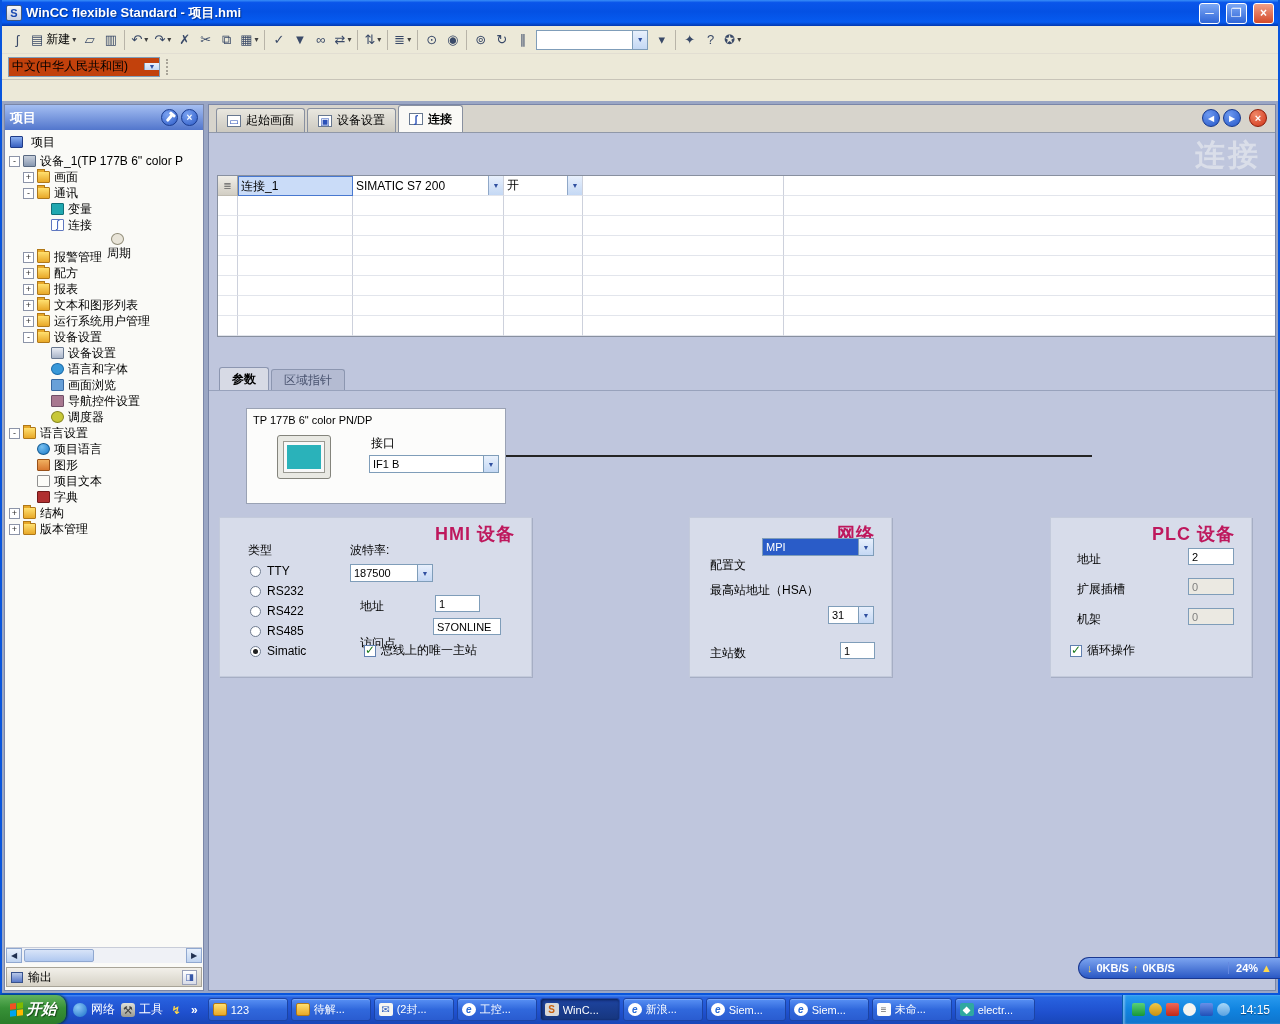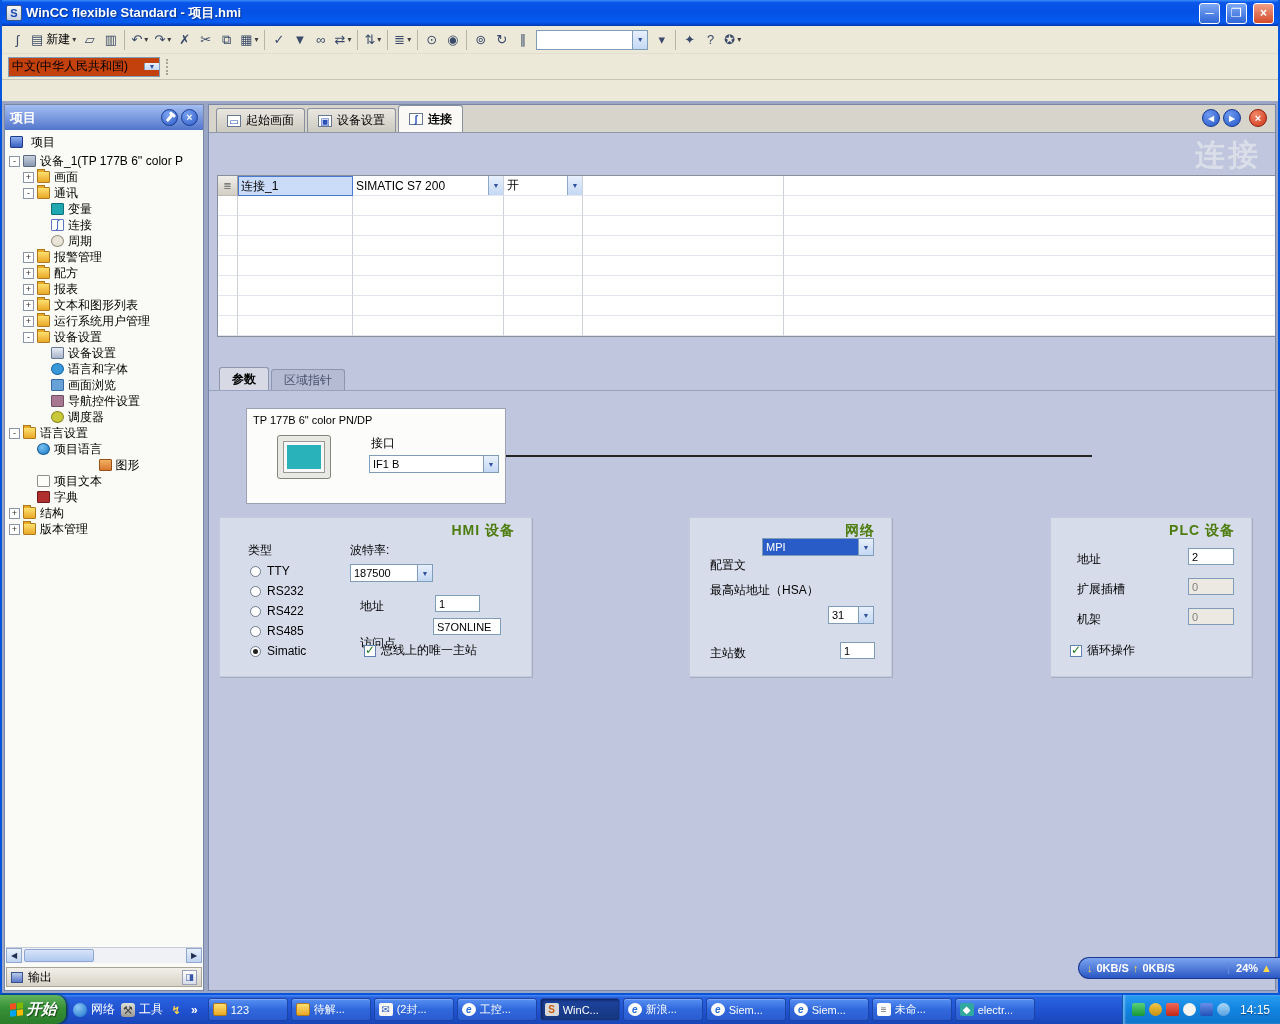--- a/index.html
+++ b/index.html
@@ -111,21 +111,21 @@
   .xp-combo{position:absolute;height:18px;border:1px solid #7F9DB9;background:#fff;display:flex}
   .xp-combo .val{flex:1;font-size:11px;padding:2px 3px;white-space:nowrap;overflow:hidden}
   .xp-combo.focus .val{background:#2A5CC8;color:#fff}
   .station-label{position:absolute;top:7px;left:0;right:0;text-align:center;font-size:11px}
   .plc-icon{position:absolute;left:34px;top:32px;width:50px;height:36px;background:linear-gradient(#BCBCBC,#8E8E8E);border:1px solid #5E5E5E}
   .plc-top{position:absolute;left:0;right:0;top:0;height:9px;background:#6A6A6A}
   .plc-led{position:absolute;width:5px;height:5px;background:#E8E8E8;top:14px;border:1px solid #505050}
   .conn-line{position:absolute;left:297px;top:350px;width:586px;height:2px;background:#242424}
 
   .group-box{position:absolute;background:#D7DCEA;border:1px solid #C3CADB;box-shadow:1px 1px 0 #A6AEC4}
-  .group-title{position:absolute;top:4px;right:16px;color:#4d7c0f;font-weight:bold;font-size:14px;letter-spacing:1px}
+  .group-title{position:absolute;top:4px;right:16px;color:#be185d;font-weight:bold;font-size:18px;letter-spacing:1px}
   .radio-row{position:absolute;display:flex;align-items:center;gap:6px}
   .radio{width:11px;height:11px;border:1px solid #707C90;border-radius:50%;background:#fff;position:relative;flex:none}
   .radio.sel::after{content:'';position:absolute;left:2px;top:2px;width:5px;height:5px;border-radius:50%;background:#202020}
   .xp-input{position:absolute;height:17px;border:1px solid #7F9DB9;background:#fff;font-size:11px;padding:0 3px;display:flex;align-items:center}
   .xp-input.disabled{background:#EBE9E2;color:#808080}
   .cb-row{position:absolute;display:flex;align-items:center;gap:5px}
   .cb{width:12px;height:12px;border:1px solid #6080B0;background:#fff;position:relative;flex:none}
   .cb.checked::after{content:'✓';position:absolute;left:0;top:-3px;font-size:12px;font-weight:bold;color:#1A7A1A}
 
   
@@ -317,21 +317,21 @@
           <div class="tree-row" style="padding-left: 30px;">
             <span class="expander-space"></span>
             <span class="ti i-tag"></span>
             <span class="tree-label">变量</span>
           </div>
           <div class="tree-row" style="padding-left: 30px;">
             <span class="expander-space"></span>
             <span class="ti i-connection"></span>
             <span class="tree-label">连接</span>
           </div>
-          <div class="tree-row" style="padding-left: 30px;">
+          <div class="tree-row" style="padding-left: 30px; flex-direction: column;">
             <span class="expander-space"></span>
             <span class="ti i-cycle"></span>
             <span class="tree-label">周期</span>
           </div>
           <div class="tree-row" style="padding-left: 16px;">
             <span class="expander">+</span>
             <span class="ti i-folder"></span>
             <span class="tree-label">报警管理</span>
           </div>
           <div class="tree-row" style="padding-left: 16px;">
@@ -387,21 +387,21 @@
           <div class="tree-row" style="padding-left: 2px;">
             <span class="expander">-</span>
             <span class="ti i-folder"></span>
             <span class="tree-label">语言设置</span>
           </div>
           <div class="tree-row" style="padding-left: 16px;">
             <span class="expander-space"></span>
             <span class="ti i-globe"></span>
             <span class="tree-label">项目语言</span>
           </div>
-          <div class="tree-row" style="padding-left: 16px; justify-content: center;">
+          <div class="tree-row" style="padding-left: 16px;">
             <span class="expander-space"></span>
             <span class="ti i-graphic"></span>
             <span class="tree-label">图形</span>
           </div>
           <div class="tree-row" style="padding-left: 16px;">
             <span class="expander-space"></span>
             <span class="ti i-text"></span>
             <span class="tree-label">项目文本</span>
           </div>
           <div class="tree-row" style="padding-left: 16px;">

